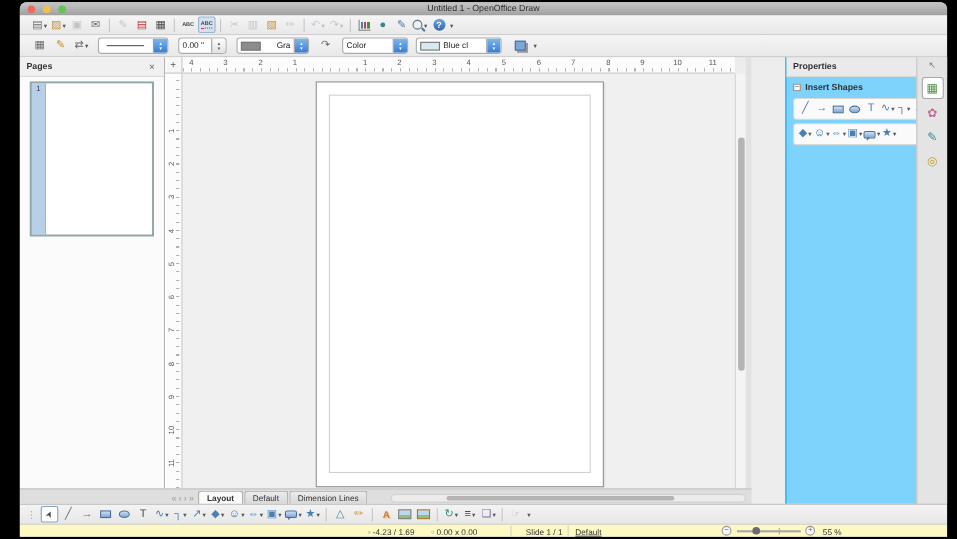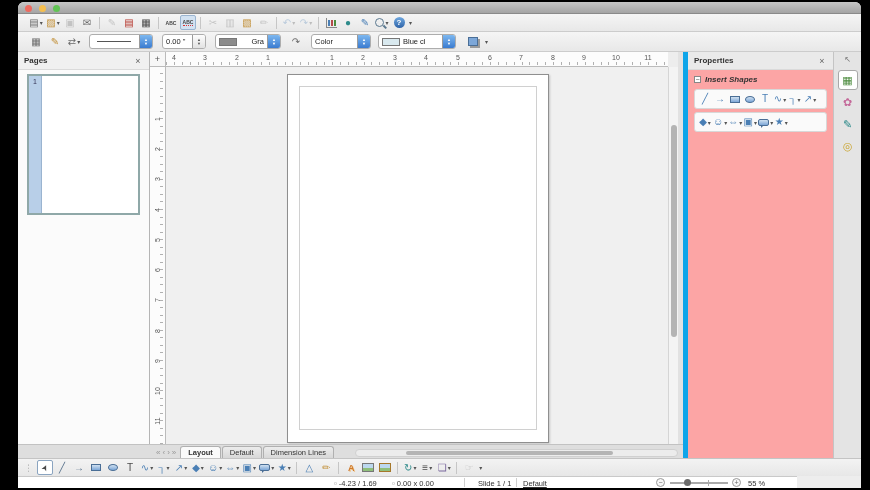--- a/index.html
+++ b/index.html
@@ -96,27 +96,27 @@
   #page-margin { position:absolute; left:11px; top:11px; right:11px; bottom:12px;
                  border:1px solid #d0d0d0; }
 
   #v-scroll { position:absolute; left:650px; top:65px; width:10px; height:377px;
               background:#f4f4f4; border-left:1px solid #d5d5d5; }
   #v-thumb { position:absolute; left:1.5px; top:58px; width:6px; height:212px;
              background:#b4b4b4; border-radius:3px; }
   #main-gap { position:absolute; left:660px; top:50px; width:5px; height:406px; background:#e2e2e2; }
 
   
-  #properties { position:absolute; left:665px; top:50px; width:150px; height:406px;
-                background:#fca5a5; border-left:5px solid #0ea5e9; }
+  #properties { position:absolute; left:696px; top:50px; width:150px; height:406px;
+                background:#7dd3fc; border-left:1px solid #0ea5e9; }
   #properties .panel-head { background:#eaeaea; }
   .section-row { display:flex; align-items:center; gap:4px; padding:5px 6px 2px 6px; }
   .collapse-box { width:7px; height:7px; border:1px solid #888; font-size:7px; line-height:5px;
                   text-align:center; color:#555; background:#fff; }
-  .section-title { font-size:8px; font-weight:bold; color:#333;font-style:italic; }
+  .section-title { font-size:8px; font-weight:bold; color:#333; }
   .shape-strip { display:flex; align-items:center; margin:3px 6px; padding:2px 3px;
                  background:#fafafa; border:1px solid #d8d8d8; border-radius:3px; gap:1px; }
   .sbtn { display:inline-flex; align-items:center; justify-content:center; min-width:14px;
           height:14px; border-radius:2px; }
   .sbtn .gi { font-size:10px; color:#4a7fb5; }
   .shp-rect { width:10px; height:7px; background:linear-gradient(#cfe0f0,#7da7d8); border:1px solid #4a6e96; }
   .shp-ell  { width:10px; height:7px; background:linear-gradient(#cfe0f0,#7da7d8); border:1px solid #4a6e96; border-radius:50%; }
   .shp-callout { position:relative; width:11px; height:7px; background:linear-gradient(#cfe0f0,#7da7d8);
                  border:1px solid #4a6e96; border-radius:2px; }
   .shp-callout::after { content:""; position:absolute; left:2px; bottom:-3px; border-left:3px solid #4a6e96;
@@ -141,22 +141,22 @@
   #h-thumb { position:absolute; left:50px; top:1px; width:207px; height:4px;
              background:#b4b4b4; border-radius:2px; }
 
   
   #drawbar { position:absolute; left:0; top:456px; width:843px; height:18px;
              background:linear-gradient(#f3f3f3,#e7e7e7); border-top:1px solid #c4c4c4;
              display:flex; align-items:center; padding-left:6px; gap:1px; }
   #drawbar .tbtn.on { background:#fff; border-color:#8aa4c0; }
 
   
-  #statusbar { position:absolute; left:0; top:474px; width:779px; height:12px;
-               background:#ffffff; border-top:1px solid #c9c9c9; font-size:7.5px; color:#333; }
+  #statusbar { position:absolute; left:0; top:474px; width:843px; height:12px;
+               background:#fef9c3; border-top:1px solid #c9c9c9; font-size:7.5px; color:#333; }
   .st { position:absolute; top:1.5px; white-space:nowrap; }
   .st .gi-sm { color:#888; margin-right:2px; }
   .st-sep { position:absolute; top:1px; width:1px; height:9px; background:#cfcfcf; }
   #zoom-track { position:absolute; left:652px; top:5px; width:58px; height:1.5px; background:#aaa; }
   #zoom-mid { position:absolute; left:690px; top:2.5px; width:1px; height:6px; background:#aaa; }
   #zoom-knob { position:absolute; left:666px; top:2px; width:7px; height:7px; border-radius:50%;
                background:#6b6b6b; }
   .zbtn { position:absolute; top:0.5px; width:9px; height:9px; border:1px solid #999; border-radius:50%;
           color:#666; font-size:7px; line-height:8px; text-align:center; background:#f6f6f6; }
 </style>
@@ -164,20 +164,21 @@
 <body>
 
 <div id="window">
 
   <div id="titlebar">
     <div class="lights">
       <span class="light l-red"></span>
       <span class="light l-yellow"></span>
       <span class="light l-green"></span>
     </div>
+    <div id="title-text">Untitled 1 - OpenOffice Draw</div>
   </div>
 
   <div id="tb1" class="toolbar">
     <span class="tbtn">
         <span class="gi c-gray">▤</span>
         <span class="caret">▾</span>
       </span>
     <span class="tbtn">
         <span class="gi c-amber">▨</span>
         <span class="caret">▾</span>

